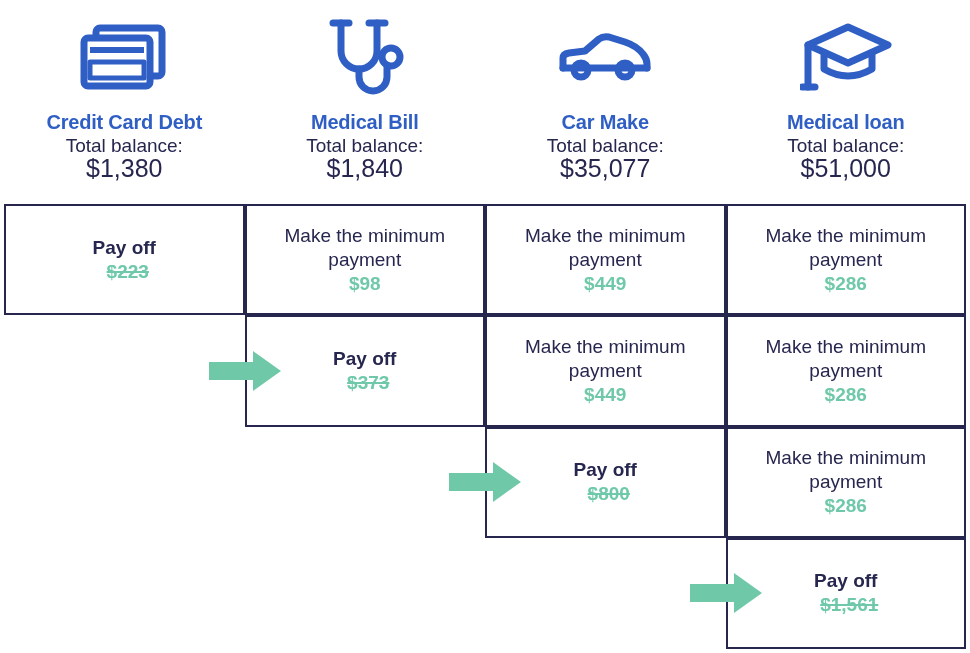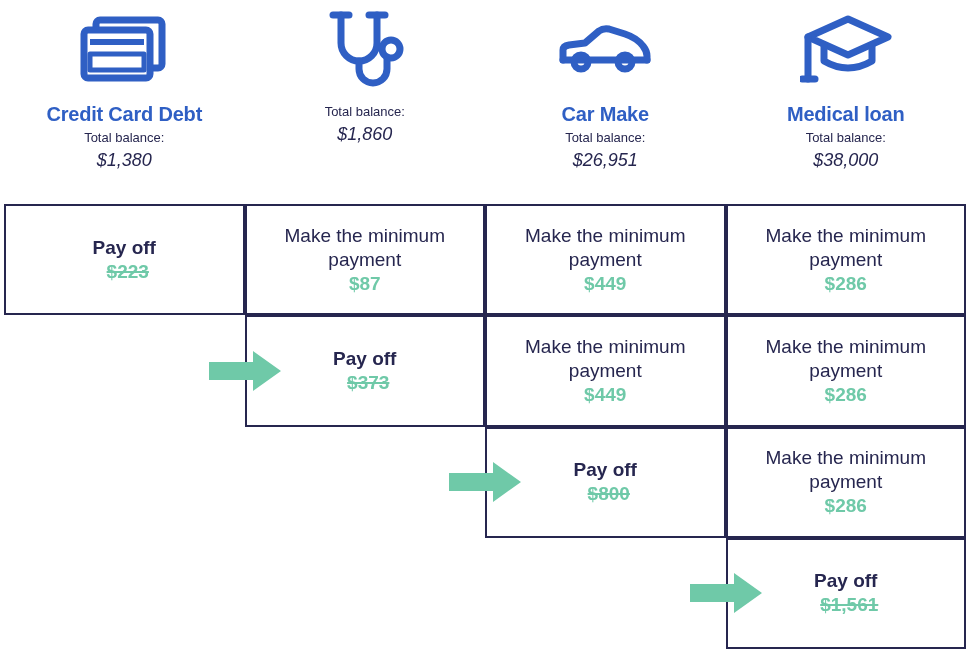--- a/index.html
+++ b/index.html
@@ -16,21 +16,21 @@
 
   #canvas {
     position: relative;
     width: 970px;
     height: 653px;
   }
 
   
   .header-row {
     position: absolute;
-    top: 0;
+    top: 8px;
     left: 4px;
     width: 962px;
     height: 198px;
     display: flex;
   }
   .header-col {
     width: 240.5px;
     display: flex;
     flex-direction: column;
     align-items: center;
@@ -50,30 +50,29 @@
     color: #2F5FC4;
     font-weight: bold;
     font-size: 20px;
     line-height: 24px;
     letter-spacing: -0.2px;
     margin-top: 2px;
     white-space: nowrap;
   }
   .balance-label {
     color: #26264F;
-    font-size: 13px;
+    font-size: 19px;
     line-height: 23px;
     white-space: nowrap;
   }
   .balance-value {
     color: #26264F;
-    font-size: 18px;
+    font-size: 25px;
     line-height: 23px;
     white-space: nowrap;
-    font-style: italic;
   }
 
   
   .grid {
     position: absolute;
     left: 4px;
     top: 204px;
     width: 962px;
     height: 445px;
   }
@@ -146,66 +145,67 @@
         <svg width="92" height="82" viewBox="0 0 92 82">
           <g fill="none" stroke="#2F5FC4" stroke-width="7" stroke-linecap="round">
             <path d="M22 6 L22 34 a18 18 0 0 0 36 0 L58 6"></path>
             <line x1="14" y1="6" x2="30" y2="6"></line>
             <line x1="50" y1="6" x2="66" y2="6"></line>
             <path d="M40 52 L40 60 a14 14 0 0 0 28 0 L68 48"></path>
             <circle cx="72" cy="40" r="9"></circle>
           </g>
         </svg>
       </div>
-      <div class="balance-label">Total balance:</div>
-      <div class="balance-value">$1,860</div>
+      <div class="debt-name">Medical Bill</div>
+      <div class="balance-label">Total balance:</div>
+      <div class="balance-value">$1,840</div>
     </div>
 
     <div class="header-col">
       <div class="header-icon">
         <svg width="100" height="56" viewBox="0 0 100 56">
           <g fill="none" stroke="#2F5FC4" stroke-width="7" stroke-linejoin="round" stroke-linecap="round">
             <path d="M8 38 L8 28 Q8 24 14 23 L30 21 L44 9 Q48 6 54 7 L70 12 Q82 16 88 24 Q92 29 92 34 L92 38"></path>
             <line x1="8" y1="38" x2="92" y2="38"></line>
             <circle cx="26" cy="40" r="7"></circle>
             <circle cx="70" cy="40" r="7"></circle>
           </g>
         </svg>
       </div>
       <div class="debt-name">Car Make</div>
       <div class="balance-label">Total balance:</div>
-      <div class="balance-value">$26,951</div>
+      <div class="balance-value">$35,077</div>
     </div>
 
     <div class="header-col">
       <div class="header-icon">
         <svg width="92" height="78" viewBox="0 0 92 78">
           <g fill="none" stroke="#2F5FC4" stroke-width="7" stroke-linejoin="round" stroke-linecap="round">
             <path d="M8 26 L48 8 L88 26 L48 44 Z"></path>
             <path d="M24 34 L24 50 Q48 64 72 50 L72 34"></path>
             <line x1="8" y1="26" x2="8" y2="68"></line>
             <line x1="2" y1="68" x2="15" y2="68"></line>
           </g>
         </svg>
       </div>
       <div class="debt-name">Medical loan</div>
       <div class="balance-label">Total balance:</div>
-      <div class="balance-value">$38,000</div>
+      <div class="balance-value">$51,000</div>
     </div>
 
   </div>
 
   <div class="grid">
       <div class="cell" style="left: 0px; top: 0px; width: 240.5px; height: 111.25px;">
         <div class="action payoff">Pay off</div>
         <div class="amount struck">$223</div>
       </div>
       <div class="cell" style="left: 240.5px; top: 0px; width: 240.5px; height: 111.25px;">
         <div class="action">Make the minimum payment</div>
-        <div class="amount">$87</div>
+        <div class="amount">$98</div>
       </div>
       <div class="cell" style="left: 481px; top: 0px; width: 240.5px; height: 111.25px;">
         <div class="action">Make the minimum payment</div>
         <div class="amount">$449</div>
       </div>
       <div class="cell" style="left: 721.5px; top: 0px; width: 240.5px; height: 111.25px;">
         <div class="action">Make the minimum payment</div>
         <div class="amount">$286</div>
       </div>
       <div class="cell" style="left: 240.5px; top: 111.25px; width: 240.5px; height: 111.25px;">

